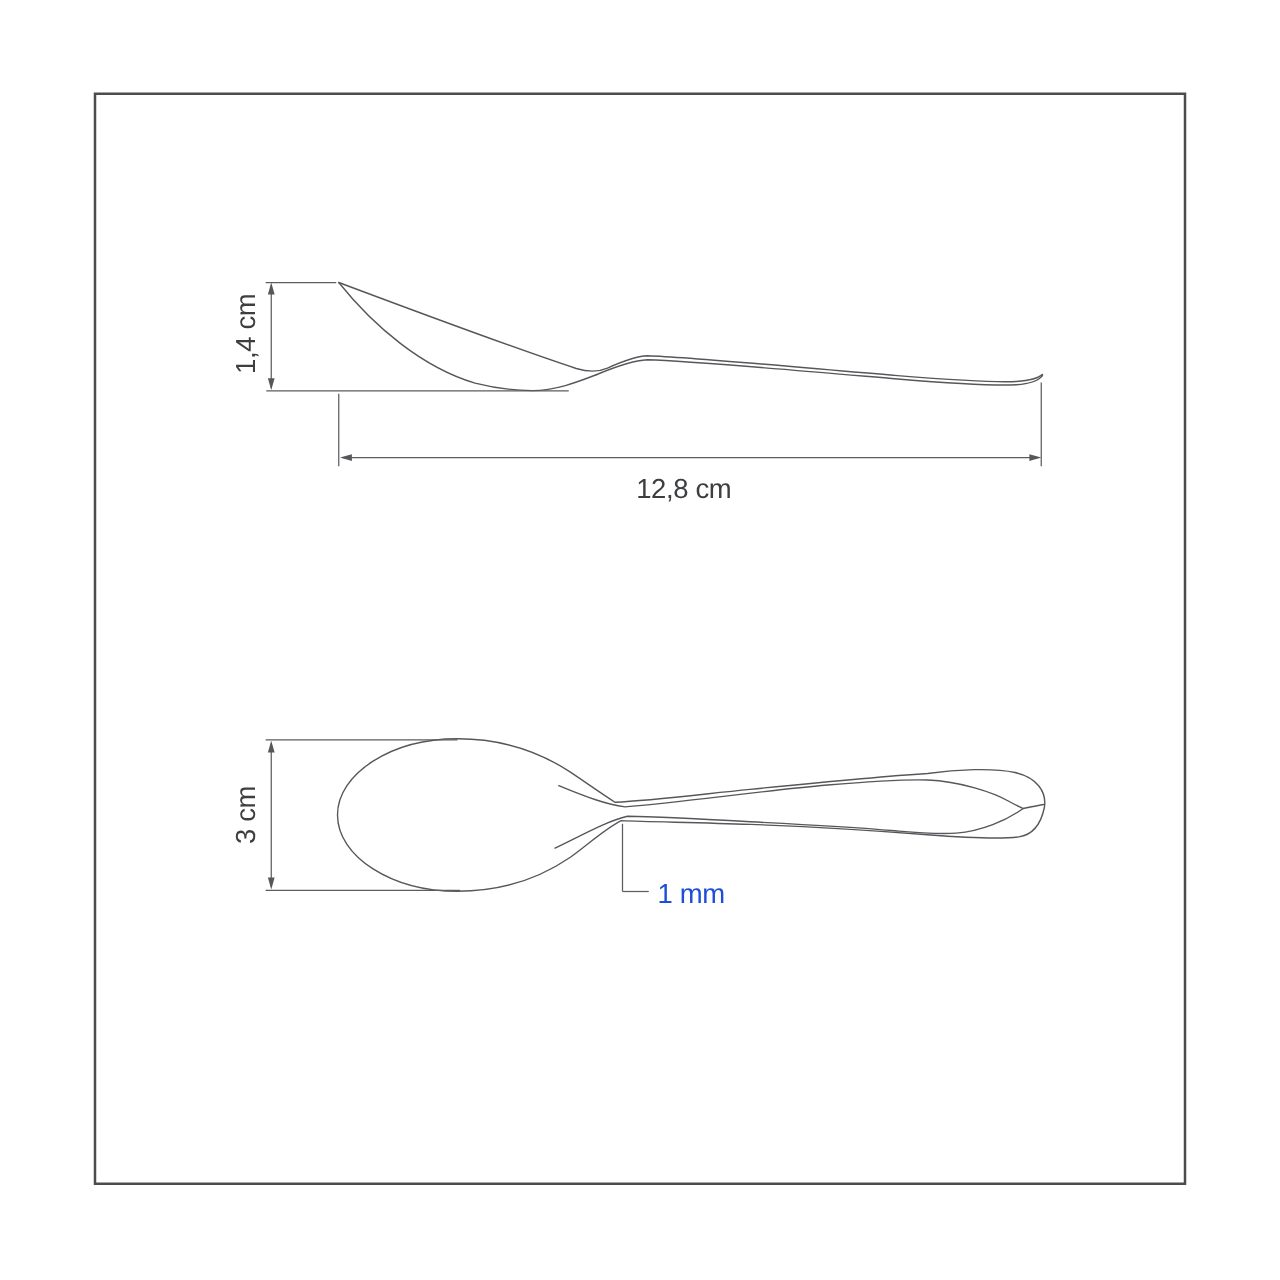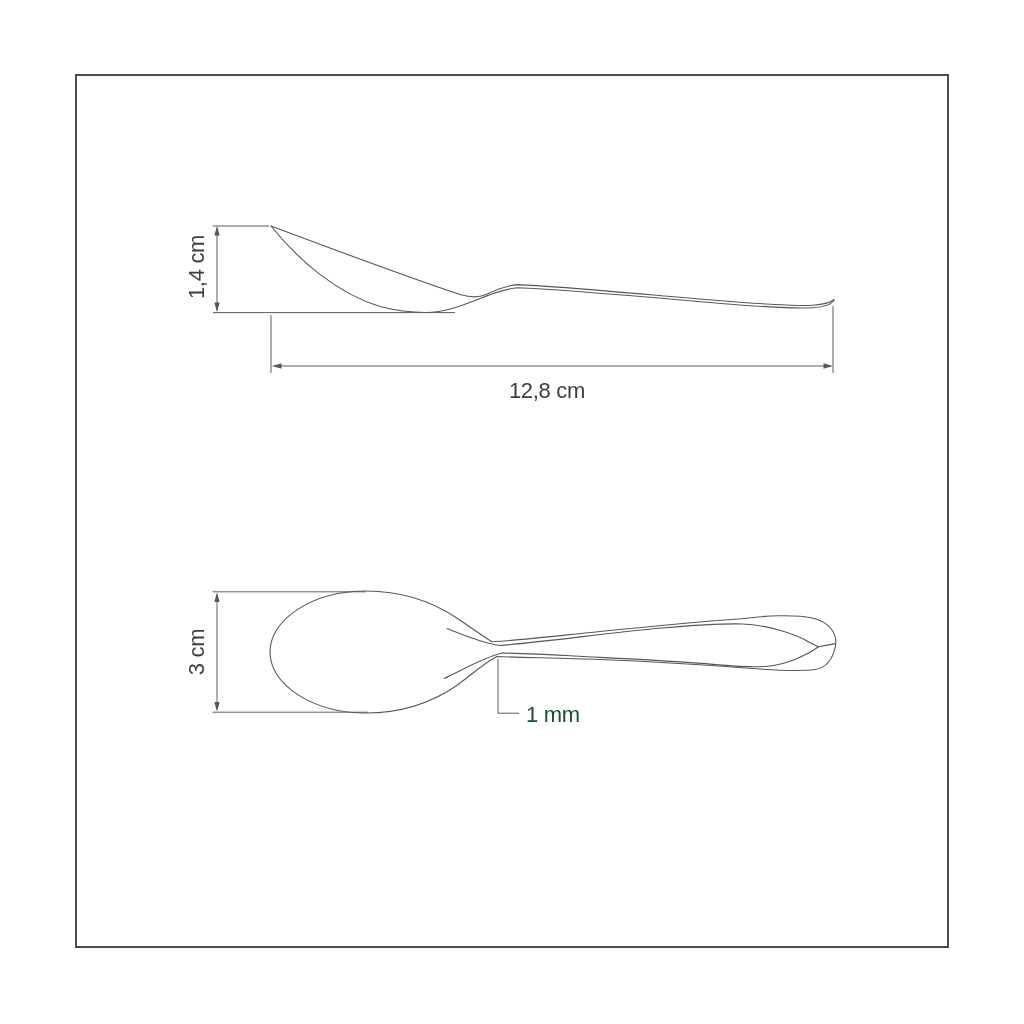--- a/index.html
+++ b/index.html
@@ -36,21 +36,21 @@
     white-space:nowrap;
     transform:translate(-50%,-50%);
   }
   .dim-label.rot{
     transform:translate(-50%,-50%) rotate(-90deg);
   }
   .thickness-label{
     position:absolute;
     left:526px; top:715px;
     transform:translate(0,-50%);
-    color:#14532d;
+    color:#1d4ed8;
     font-size:22px;
     letter-spacing:-0.3px;
     white-space:nowrap;
   }
   .notes{
     position:absolute;
     left:523px; top:730px;
     color:#3d3e40;
     font-size:17px;
     line-height:22.5px;

